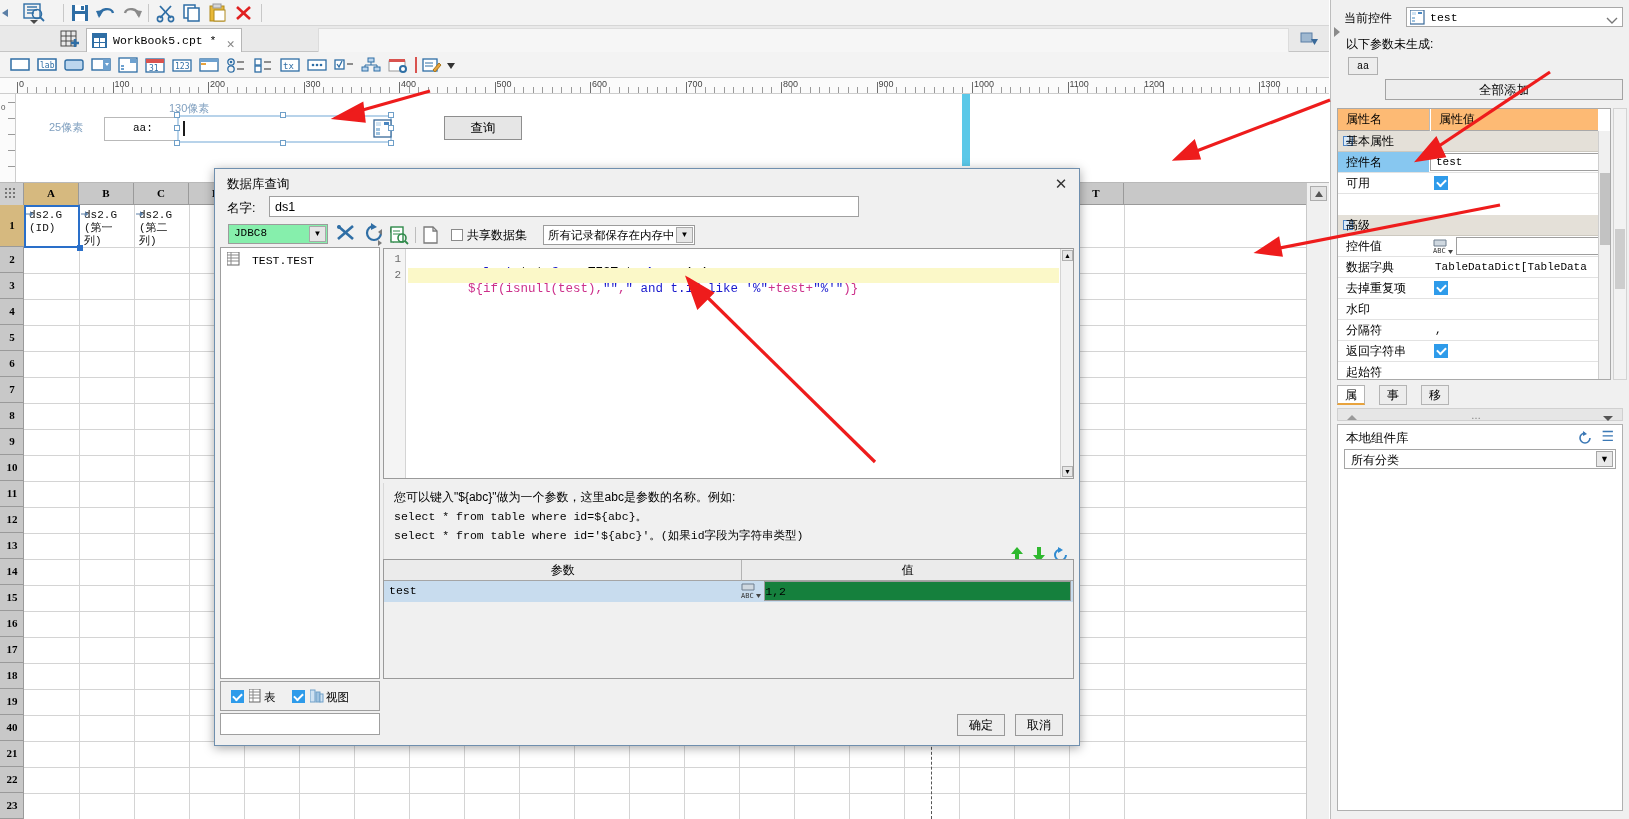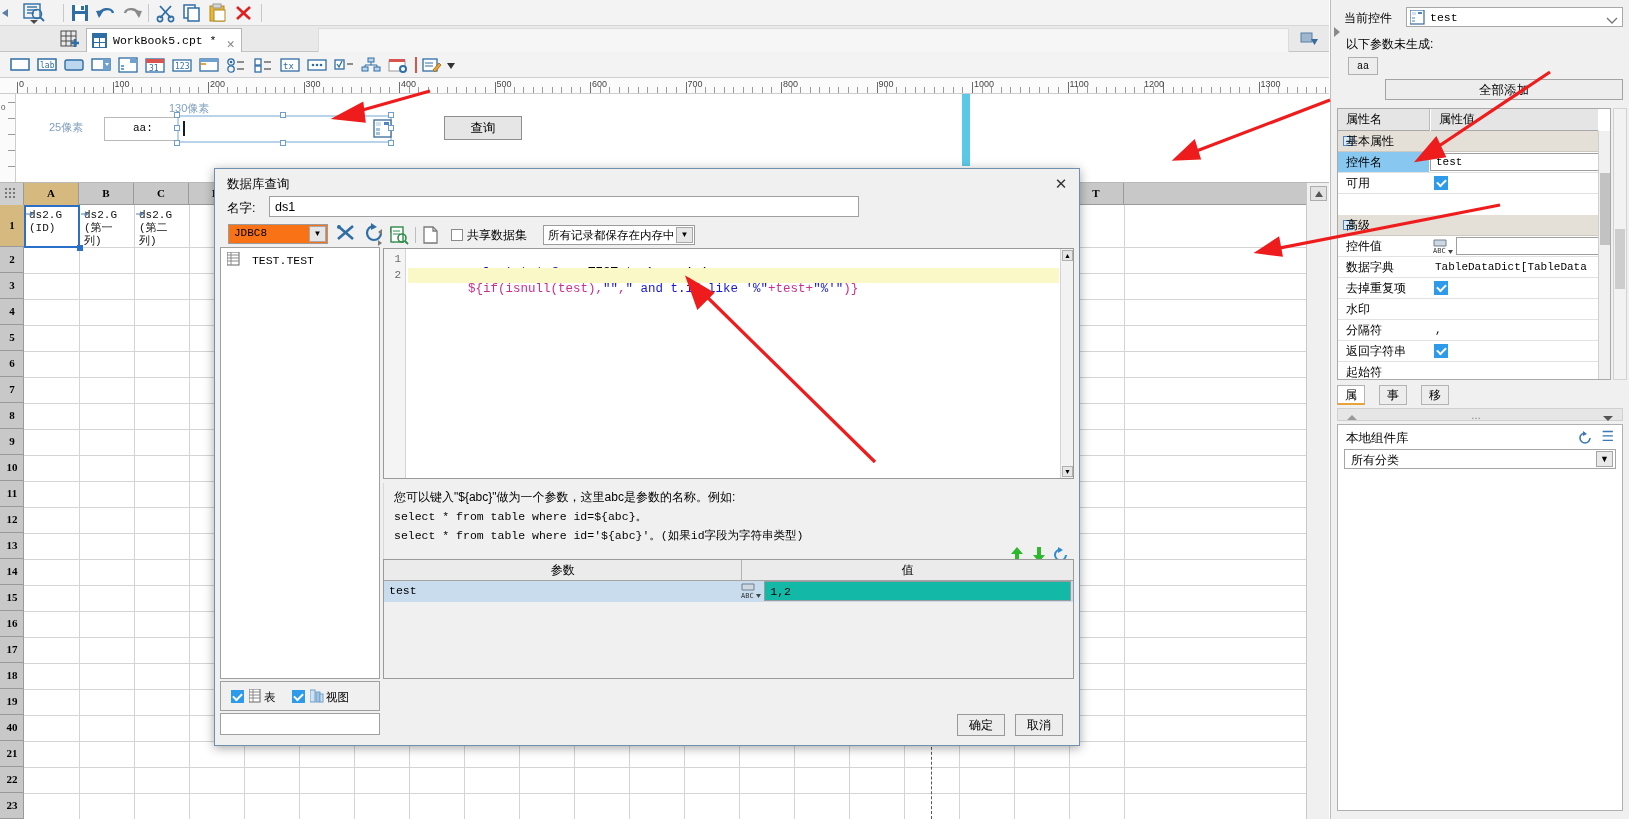--- a/index.html
+++ b/index.html
@@ -86,21 +86,21 @@
   #ctl-select-icon { position:absolute; left:3px; top:2px; width:15px; height:15px; }
   #ctl-select-text { position:absolute; left:23px; top:3px; font-size:11.5px; font-family:"Liberation Mono", monospace; }
   #ctl-select-arrow { position:absolute; right:4px; top:6px; }
   #rp-notice { position:absolute; left:15px; top:36px; font-size:12px; }
   #param-chip { position:absolute; left:17px; top:57px; width:30px; height:18px; background:#ededed; border:1px solid #b0b0b0;
                 text-align:center; line-height:17px; font-size:10px; font-family:"Liberation Mono", monospace; }
   #addall-btn { position:absolute; left:54px; top:79px; right:6px; height:21px; background:#ededed; border:1px solid #a3a3a3;
                 text-align:center; line-height:20px; font-size:12.5px; }
 
   #proptable { position:absolute; left:6px; top:108px; right:18px; height:272px; background:#fff; border:1px solid #a9a9a9; overflow:hidden; }
-  .pt-head { position:absolute; top:0; height:22px; background:#e5e5e5; border-bottom:1px solid #a9a9a9; line-height:21px;
+  .pt-head { position:absolute; top:0; height:22px; background:#fdba74; border-bottom:1px solid #a9a9a9; line-height:21px;
              padding-left:8px; font-size:12px; }
   .pt-row { position:absolute; left:0; right:0; height:21px; border-bottom:1px solid #e2e2e2; }
   .pt-name { position:absolute; left:0; top:0; width:91px; height:20px; line-height:20px; padding-left:8px; font-size:12px; }
   .pt-name.sel { background:#87c7f0; }
   .pt-val { position:absolute; left:92px; right:0; top:0; height:20px; line-height:20px; padding-left:5px; font-size:11px;
             font-family:"Liberation Mono", monospace; white-space:nowrap; overflow:hidden; }
   .pt-group { position:absolute; left:0; right:0; height:21px; background:#e4e0d8; border-bottom:1px solid #cdc9c0; }
   .pt-group-label { position:absolute; left:8px; top:0; line-height:20px; font-size:12px; }
   .pt-exp { position:absolute; left:5px; top:5px; width:10px; height:10px; border:1px solid #4f86c6; background:#dbeaf7; }
   .pt-exp:after { content:""; position:absolute; left:2px; top:4px; width:6px; height:1px; background:#2b5d96; }
@@ -133,21 +133,21 @@
 
   
   #dialog { position:absolute; left:214px; top:168px; width:866px; height:578px; background:#f0f0f0;
             border:1px solid #6f8fae; box-shadow:0 2px 10px rgba(0,0,0,.35); }
   #dlg-title { position:absolute; left:12px; top:7px; font-size:12.5px; }
   #dlg-close { position:absolute; right:8px; top:5px; width:20px; height:20px; text-align:center; line-height:19px; font-size:15px; color:#333; }
   #dlg-namelabel { position:absolute; left:12px; top:31px; font-size:12.5px; }
   #dlg-nameinput { position:absolute; left:54px; top:27px; width:590px; height:21px; background:#fff; border:1px solid #a0a0a0;
                    padding-left:5px; line-height:20px; font-size:12.5px; }
 
-  #ds-combo { position:absolute; left:13px; top:55px; width:100px; height:20px; background:#f97316; border:1px solid #9c9c9c; }
+  #ds-combo { position:absolute; left:13px; top:55px; width:100px; height:20px; background:#86efac; border:1px solid #9c9c9c; }
   #ds-combo-text { position:absolute; left:5px; top:2px; font-size:11px; font-family:"Liberation Mono", monospace; }
   #ds-combo-btn { position:absolute; right:1px; top:1px; width:17px; height:16px; background:#e6e6e6; border:1px solid #a8a8a8; text-align:center; line-height:14px; font-size:8px; }
   #ds-wrench { position:absolute; left:120px; top:53px; width:22px; height:22px; }
   #ds-refresh { position:absolute; left:148px; top:53px; width:22px; height:22px; }
   #ds-divider { position:absolute; left:174px; top:52px; width:6px; height:28px; }
 
   #tree-panel { position:absolute; left:5px; top:78px; width:160px; height:432px; background:#fff; border:1px solid #9f9f9f; }
   #tree-item { position:absolute; left:6px; top:4px; font-size:11.5px; font-family:"Liberation Mono", monospace; }
   #tree-item-icon { position:absolute; left:0; top:0; width:13px; height:14px; }
   #tree-foot { position:absolute; left:5px; top:512px; width:160px; height:30px; background:#f0f0f0; border:1px solid #9f9f9f; }
@@ -183,22 +183,22 @@
   #arrow-rf-g { position:absolute; right:6px; top:64px; }
 
   #ptable { position:absolute; left:168px; top:390px; right:5px; height:120px; background:#fff; border:1px solid #9a9a9a; }
   #pt-h1 { position:absolute; left:0; top:0; width:52%; height:21px; background:#ebebeb; border-right:1px solid #b3b3b3;
            border-bottom:1px solid #a5a5a5; text-align:center; line-height:20px; font-size:12px; }
   #pt-h2 { position:absolute; left:52%; top:0; right:0; height:21px; background:#ebebeb; border-bottom:1px solid #a5a5a5;
            text-align:center; line-height:20px; font-size:12px; }
   #prow { position:absolute; left:0; top:21px; right:0; height:21px; background:#c8dcee; }
   #prow-name { position:absolute; left:5px; top:3px; font-size:11.5px; font-family:"Liberation Mono", monospace; }
   #prow-icon { position:absolute; left:52%; top:1px; margin-left:-2px; width:22px; height:18px; }
-  #prow-valbox { position:absolute; left:52%; margin-left:22px; right:2px; top:0px; height:20px; background:#14b8a6; border:1px solid #9b9b9b;
-                 line-height:19px; padding-left:5px; font-size:11.5px; font-family:"Liberation Mono", monospace; }
+  #prow-valbox { position:absolute; left:52%; margin-left:22px; right:2px; top:0px; height:20px; background:#15803d; border:1px solid #9b9b9b;
+                 line-height:19px; font-size:11.5px; font-family:"Liberation Mono", monospace; }
   #pbody { position:absolute; left:0; top:42px; right:0; bottom:0; background:#f0f0f0; }
 
   #dlg-ok { position:absolute; right:74px; bottom:9px; width:48px; height:22px; background:#ededed; border:1px solid #999;
             text-align:center; line-height:21px; font-size:12px; }
   #dlg-cancel { position:absolute; right:16px; bottom:9px; width:48px; height:22px; background:#ededed; border:1px solid #999;
                 text-align:center; line-height:21px; font-size:12px; }
 
   
   .redarrow { position:absolute; pointer-events:none; }
 </style>

